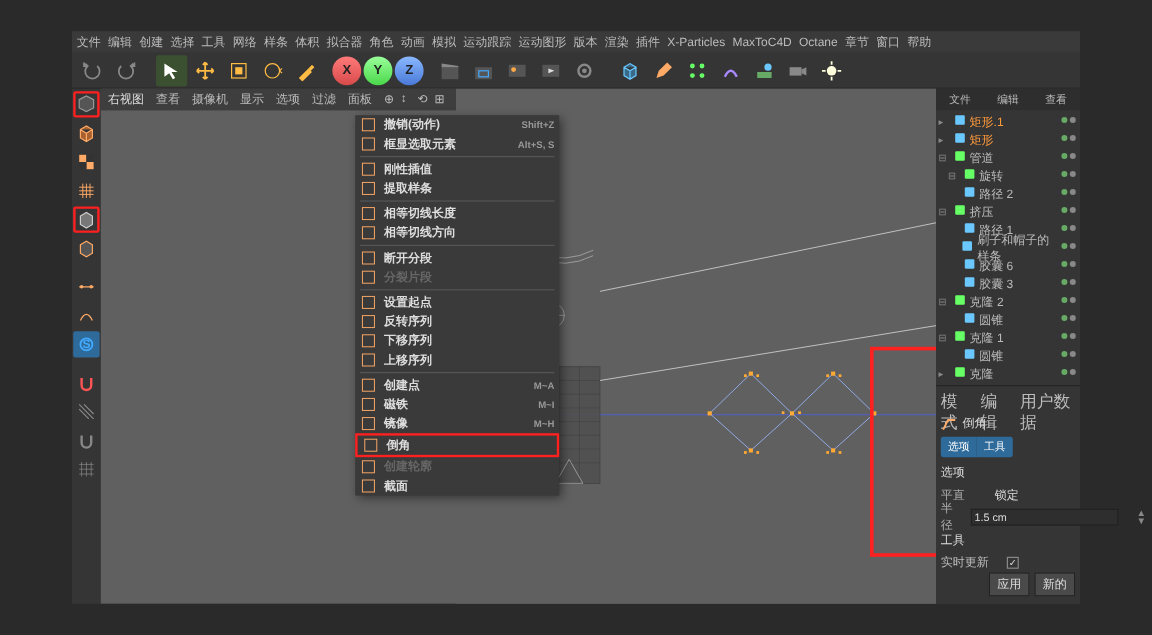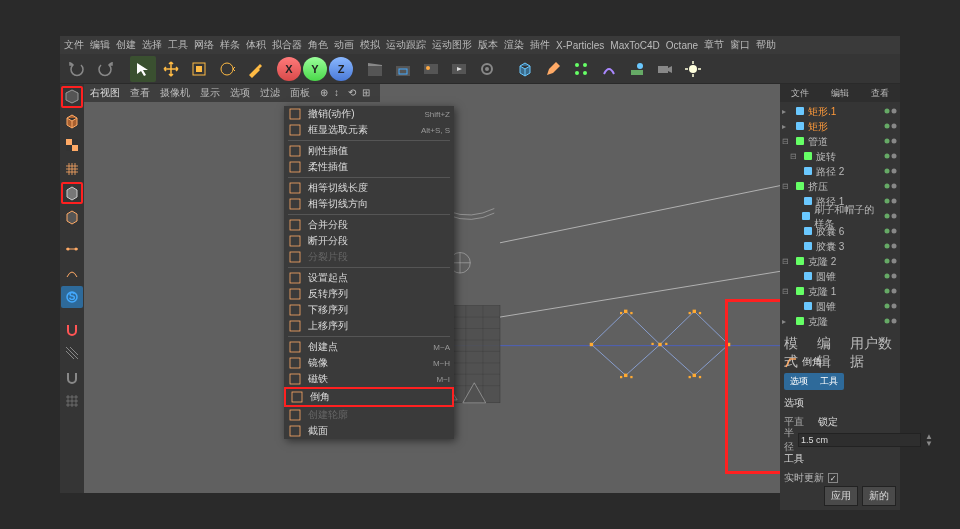--- a/index.html
+++ b/index.html
@@ -1,17 +1,17 @@
 <!DOCTYPE html>
 <html><head>
   <meta charset="utf-8">
   <style>
     * { margin: 0; padding: 0; box-sizing: border-box; font-family: "Microsoft YaHei", sans-serif; font-size: 10px; }
     body { background: #2a2a2a; width: 960px; height: 529px; overflow: hidden; }
-    .page-bg { width: 960px; height: 529px; background: #2a2a2a; padding: 36px 60px; }
+    .page-bg { width: 960px; height: 529px; background: #2a2a2a; padding: 26px 60px; }
     .app-window { width: 100%; height: 100%; background: #353535; position: relative; }
     
     
     .menu-bar { height: 18px; background: #3a3a3a; display: flex; align-items: center; padding: 0 4px; gap: 6px; color: #bbb; font-size: 9px; }
     .menu-item { color: #bbb; cursor: pointer; }
     
     
     .toolbar { height: 30px; background: #353535; display: flex; align-items: center; padding: 0 4px; gap: 2px; border-bottom: 1px solid #2a2a2a; }
     .tbtn { width: 26px; height: 26px; display: flex; align-items: center; justify-content: center; cursor: pointer; border-radius: 2px; }
     .svg-icon { width: 18px; height: 18px; }
@@ -28,21 +28,21 @@
     .left-col { width: 24px; background: #353535; display: flex; flex-direction: column; gap: 2px; padding-top: 2px; align-items: center; }
     .left-icon { width: 22px; height: 22px; display: flex; align-items: center; justify-content: center; cursor: pointer; border-radius: 2px; }
     .left-icon.hl { border: 2px solid #ff2020; }
     
     
     .viewport-area { flex: 1; display: flex; flex-direction: row; background: #606060; position: relative; }
     .vp-header { height: 18px; background: #3e3e3e; display: flex; align-items: center; gap: 10px; padding: 0 6px; color: #bbb; font-size: 9px; }
     .viewport { flex: 1; background: #606060; position: relative; overflow: hidden; }
     
     
-    .ctx-menu { position: absolute; left: 224px; top: 70px; width: 170px; background: #3a3a3a; z-index: 50; box-shadow: 2px 2px 8px rgba(0,0,0,0.5); }
+    .ctx-menu { position: absolute; left: 236px; top: 70px; width: 170px; background: #3a3a3a; z-index: 50; box-shadow: 2px 2px 8px rgba(0,0,0,0.5); font-weight: bold; }
     .ctx-item { height: 16px; display: flex; align-items: center; padding: 0 4px 0 24px; color: #ddd; font-size: 9px; cursor: pointer; position: relative; }
     .ctx-item .ico { position: absolute; left: 4px; width: 14px; height: 14px; display: flex; align-items: center; justify-content: center; }
     .ctx-shortcut { margin-left: auto; color: #999; font-size: 8px; }
     .ctx-sep { height: 1px; background: #555; margin: 2px 4px; }
     .ctx-item.hl { border: 2px solid #ff2020; height: 20px; }
     .ctx-item.dim { color: #666; }
     
     
     .red-box { position: absolute; border: 3px solid #ff2020; }
     
@@ -61,21 +61,21 @@
     
     .attr-panel { flex: 1; background: #353535; padding: 4px; font-size: 9px; color: #bbb; }
     .attr-tabs { display: flex; height: 16px; gap: 10px; margin-bottom: 4px; }
     .attr-tab { color: #bbb; cursor: pointer; font-size: 14px; font-family: Liberation Mono, monospace; }
     .attr-title-row { display: flex; align-items: center; gap: 4px; margin-bottom: 4px; }
     .attr-subtabs { display: flex; gap: 0; margin-bottom: 6px; }
     .attr-subtab { padding: 2px 6px; background: #2e6a9a; color: white; font-size: 9px; cursor: pointer; }
     .attr-subtab:first-child { border-radius: 2px 0 0 2px; }
     .attr-subtab:last-child { border-radius: 0 2px 2px 0; }
     .attr-section { color: #ddd; font-size: 10px; margin: 4px 0; }
-    .attr-row { display: flex; align-items: center; gap: 4px; margin: 2px 0; height: 16px; }
+    .attr-row { display: flex; align-items: center; gap: 15px; margin: 2px 0; height: 16px; }
     .attr-label { width: 30px; color: #aaa; }
     .attr-input { flex: 1; height: 14px; background: #2e2e2e; border: 1px solid #222; color: #ddd; padding: 0 2px; font-size: 9px; }
     .attr-btn { padding: 2px 6px; background: #4a4a4a; color: #ddd; border: 1px solid #222; cursor: pointer; }
     .checkbox { width: 10px; height: 10px; border: 1px solid #888; display: inline-flex; align-items: center; justify-content: center; font-size: 8px; color: #ddd; }
     
     
     .vp-svg { position: absolute; top: 0; left: 0; width: 100%; height: 100%; }
   </style>
 </head>
 <body>
@@ -646,48 +646,40 @@
             </svg>
           </span>
           <span>刚性插值</span>
         </div>
         <div class="ctx-item">
           <span class="ico">
             <svg width="12" height="12">
               <rect x="1" y="1" width="10" height="10" fill="none" stroke="#fa6" stroke-width="0.8"></rect>
             </svg>
           </span>
-          <span>柔性插值</span>
+          <span>提取样条</span>
         </div>
         <div class="ctx-sep"></div>
         <div class="ctx-item">
           <span class="ico">
             <svg width="12" height="12">
               <rect x="1" y="1" width="10" height="10" fill="none" stroke="#fa6" stroke-width="0.8"></rect>
             </svg>
           </span>
           <span>相等切线长度</span>
         </div>
         <div class="ctx-item">
           <span class="ico">
             <svg width="12" height="12">
               <rect x="1" y="1" width="10" height="10" fill="none" stroke="#fa6" stroke-width="0.8"></rect>
             </svg>
           </span>
           <span>相等切线方向</span>
         </div>
         <div class="ctx-sep"></div>
-        <div class="ctx-item">
-          <span class="ico">
-            <svg width="12" height="12">
-              <rect x="1" y="1" width="10" height="10" fill="none" stroke="#fa6" stroke-width="0.8"></rect>
-            </svg>
-          </span>
-          <span>合并分段</span>
-        </div>
         <div class="ctx-item">
           <span class="ico">
             <svg width="12" height="12">
               <rect x="1" y="1" width="10" height="10" fill="none" stroke="#fa6" stroke-width="0.8"></rect>
             </svg>
           </span>
           <span>断开分段</span>
         </div>
         <div class="ctx-item dim">
           <span class="ico">
@@ -739,32 +731,32 @@
           </span>
           <span>创建点</span>
           <span class="ctx-shortcut">M~A</span>
         </div>
         <div class="ctx-item">
           <span class="ico">
             <svg width="12" height="12">
               <rect x="1" y="1" width="10" height="10" fill="none" stroke="#fa6" stroke-width="0.8"></rect>
             </svg>
           </span>
+          <span>磁铁</span>
+          <span class="ctx-shortcut">M~I</span>
+        </div>
+        <div class="ctx-item">
+          <span class="ico">
+            <svg width="12" height="12">
+              <rect x="1" y="1" width="10" height="10" fill="none" stroke="#fa6" stroke-width="0.8"></rect>
+            </svg>
+          </span>
           <span>镜像</span>
           <span class="ctx-shortcut">M~H</span>
         </div>
-        <div class="ctx-item">
-          <span class="ico">
-            <svg width="12" height="12">
-              <rect x="1" y="1" width="10" height="10" fill="none" stroke="#fa6" stroke-width="0.8"></rect>
-            </svg>
-          </span>
-          <span>磁铁</span>
-          <span class="ctx-shortcut">M~I</span>
-        </div>
         <div class="ctx-item hl">
           <span class="ico">
             <svg width="12" height="12">
               <rect x="1" y="1" width="10" height="10" fill="none" stroke="#fa6" stroke-width="0.8"></rect>
             </svg>
           </span>
           <span>倒角</span>
         </div>
         <div class="ctx-item dim">
           <span class="ico">

